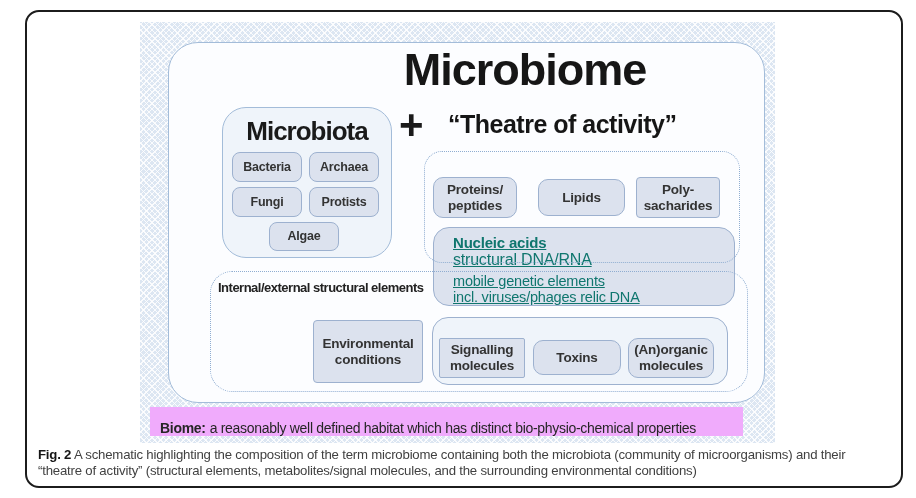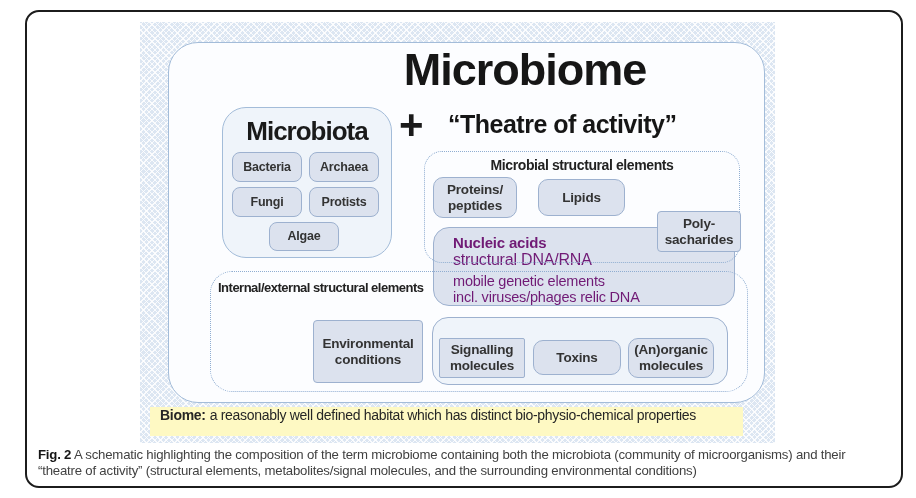--- a/index.html
+++ b/index.html
@@ -41,27 +41,27 @@
     color:#161616;letter-spacing:-0.5px;}
 
   .dashed-rect{border:1.6px dotted #8fadd1;background:transparent;}
   .d1{left:424px;top:151px;width:316px;height:112px;border-radius:18px;}
   .d2{left:210px;top:271px;width:538px;height:121px;border-radius:22px;}
 
   .section-label{font-weight:bold;color:#222222;letter-spacing:-0.4px;}
 
   .nucleic-box{left:433px;top:227px;width:302px;height:79px;
     background:#dce2ee;border:1px solid #9db1cf;border-radius:16px;}
-  .nucleic-text{left:19px;color:#701a75;letter-spacing:-0.2px;}
+  .nucleic-text{left:19px;color:#0f766e;letter-spacing:-0.2px;text-decoration:underline;}
 
   .metab-panel{left:432px;top:317px;width:296px;height:68px;
     background:#eff4fa;border:1px solid #9db1cf;border-radius:16px;}
 
-  .biome-strip{left:150px;top:407px;width:593px;height:29px;background:#fef9c3;
-    display:flex;align-items:flex-start;padding-left:10px;
+  .biome-strip{left:150px;top:407px;width:593px;height:29px;background:#f0abfc;
+    display:flex;align-items:flex-end;padding-left:10px;
     font-size:14px;color:#262626;letter-spacing:-0.3px;}
   .biome-strip b{margin-right:4px;}
 
   .caption{left:38px;top:447px;width:846px;font-size:13.2px;line-height:16px;
     color:#414141;letter-spacing:-0.2px;}
   .caption b{color:#161616;}
 </style>
 </head>
 <body>
 
@@ -86,25 +86,24 @@
 <div class="abs theatre-label">“Theatre of activity”</div>
 
 <div class="abs nucleic-box">
   <div class="abs nucleic-text" style="top:6px;font-size:15px;font-weight:bold;">Nucleic acids</div>
   <div class="abs nucleic-text" style="top:23px;font-size:16px;">structural DNA/RNA</div>
   <div class="abs nucleic-text" style="top:45px;font-size:14.5px;">mobile genetic elements</div>
   <div class="abs nucleic-text" style="top:61px;font-size:14.5px;">incl. viruses/phages relic DNA</div>
 </div>
 
 <div class="abs dashed-rect d1">
-  <div class="abs section-label" style="left:0;top:5px;width:100%;text-align:center;font-size:14px;">Microbial structural elements</div>
   <div class="abs gray-box" style="left:8px;top:25px;width:84px;height:41px;font-size:13.5px;border-radius:10px;">Proteins/
 peptides</div>
   <div class="abs gray-box" style="left:113px;top:27px;width:87px;height:37px;font-size:13.5px;border-radius:10px;">Lipids</div>
-  <div class="abs gray-box" style="left:232px;top:25px;width:84px;height:41px;font-size:13.5px;border-radius:4px;margin-top:34px;">Poly-
+  <div class="abs gray-box" style="left:211px;top:25px;width:84px;height:41px;font-size:13.5px;border-radius:4px;">Poly-
 sacharides</div>
 </div>
 
 <div class="abs dashed-rect d2">
   <div class="abs section-label" style="left:7px;top:8px;font-size:13px;letter-spacing:-0.5px;">Internal/external structural elements</div>
 </div>
 
 <div class="abs gray-box" style="left:313px;top:320px;width:110px;height:63px;font-size:13.5px;border-radius:4px;">Environmental
 conditions</div>
 

